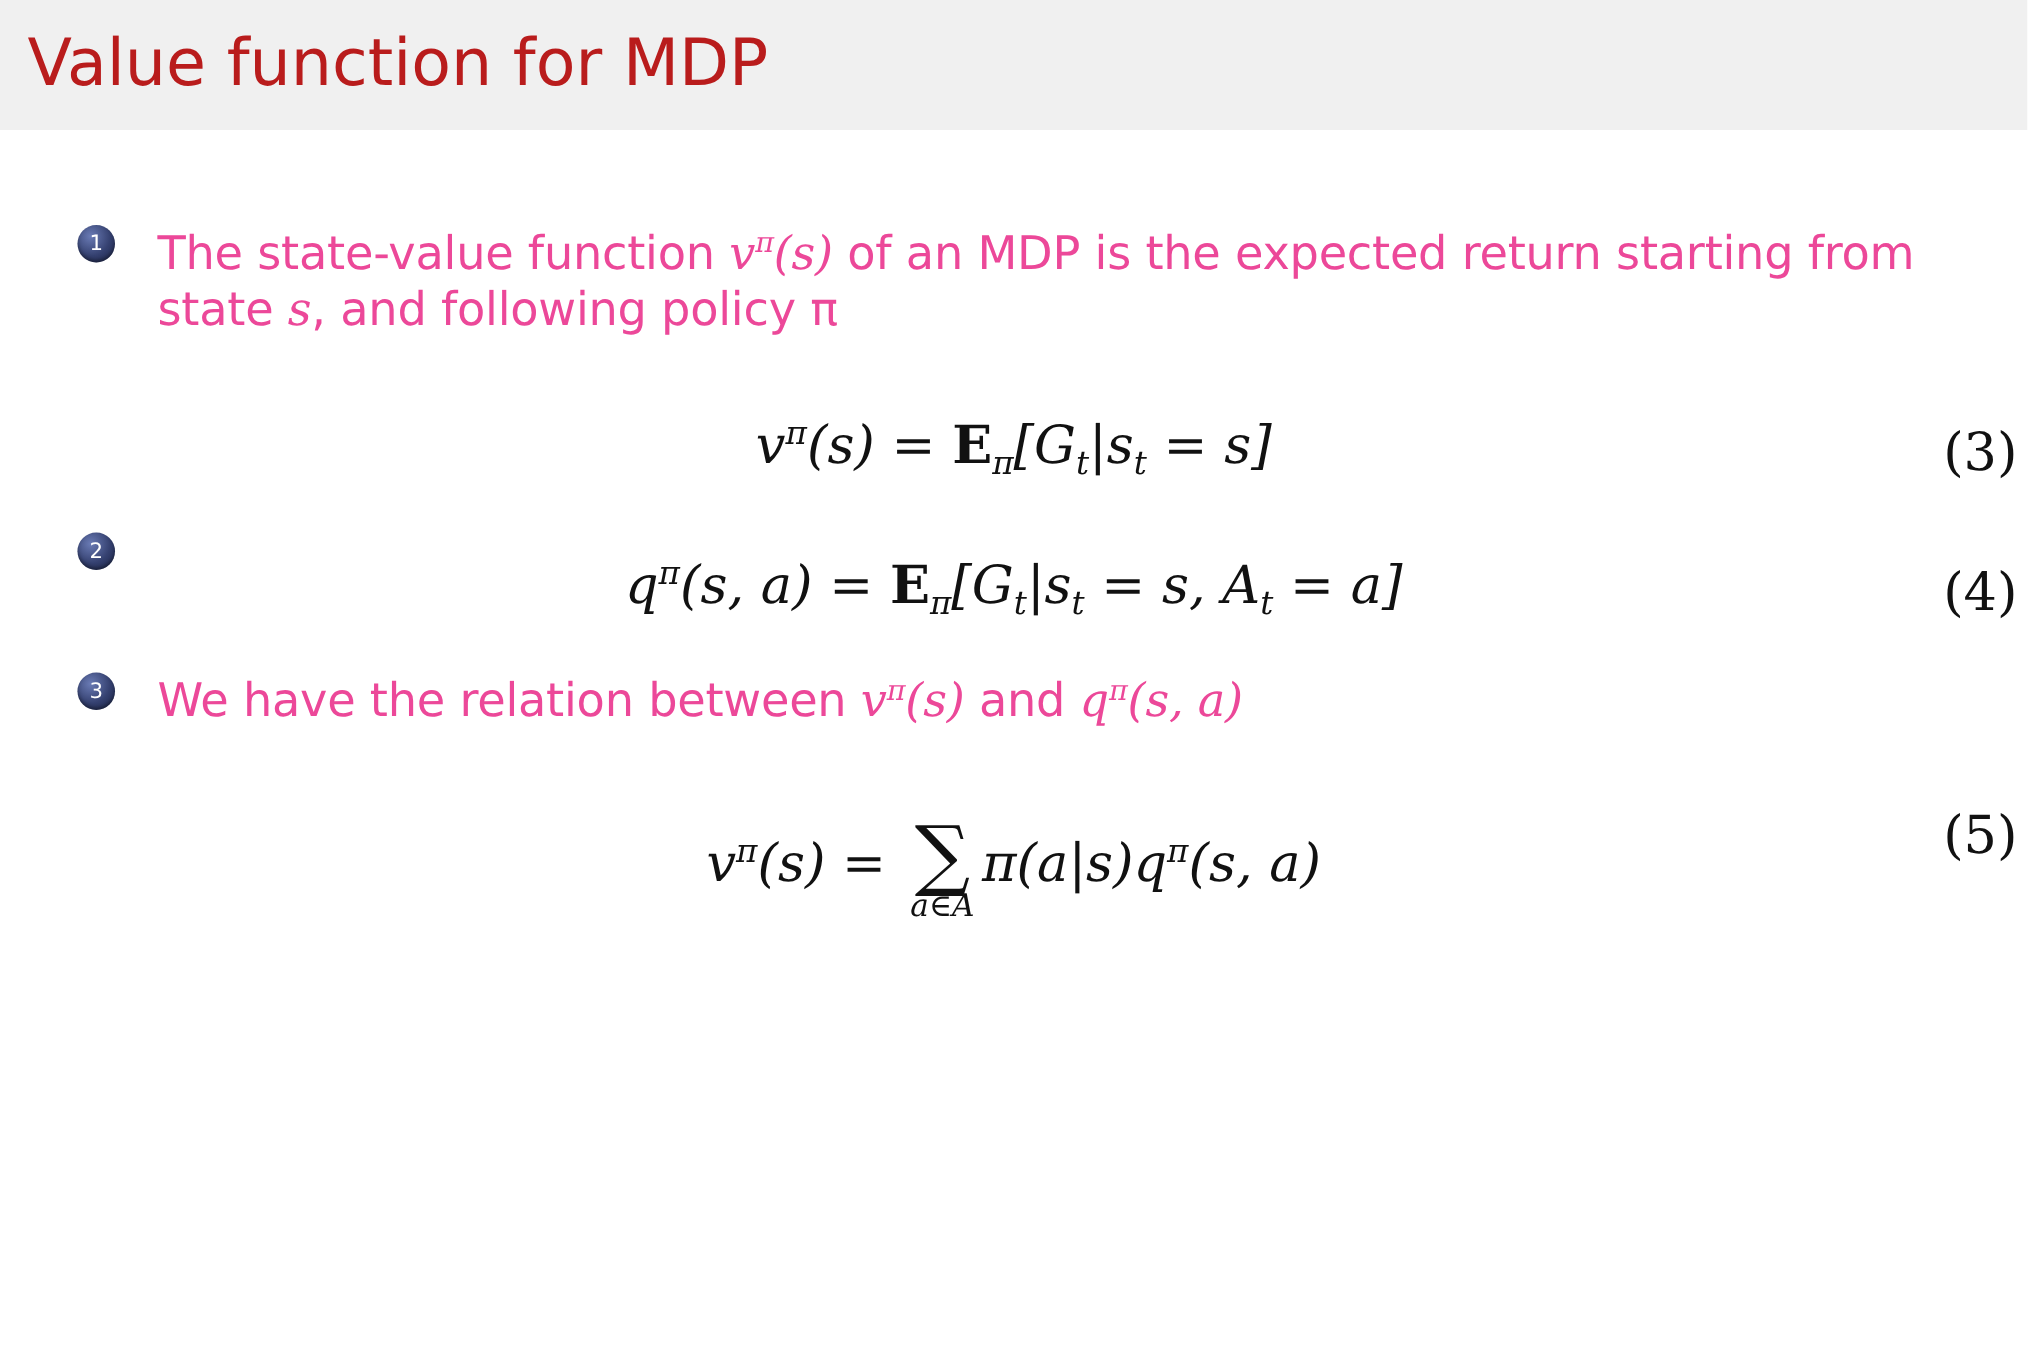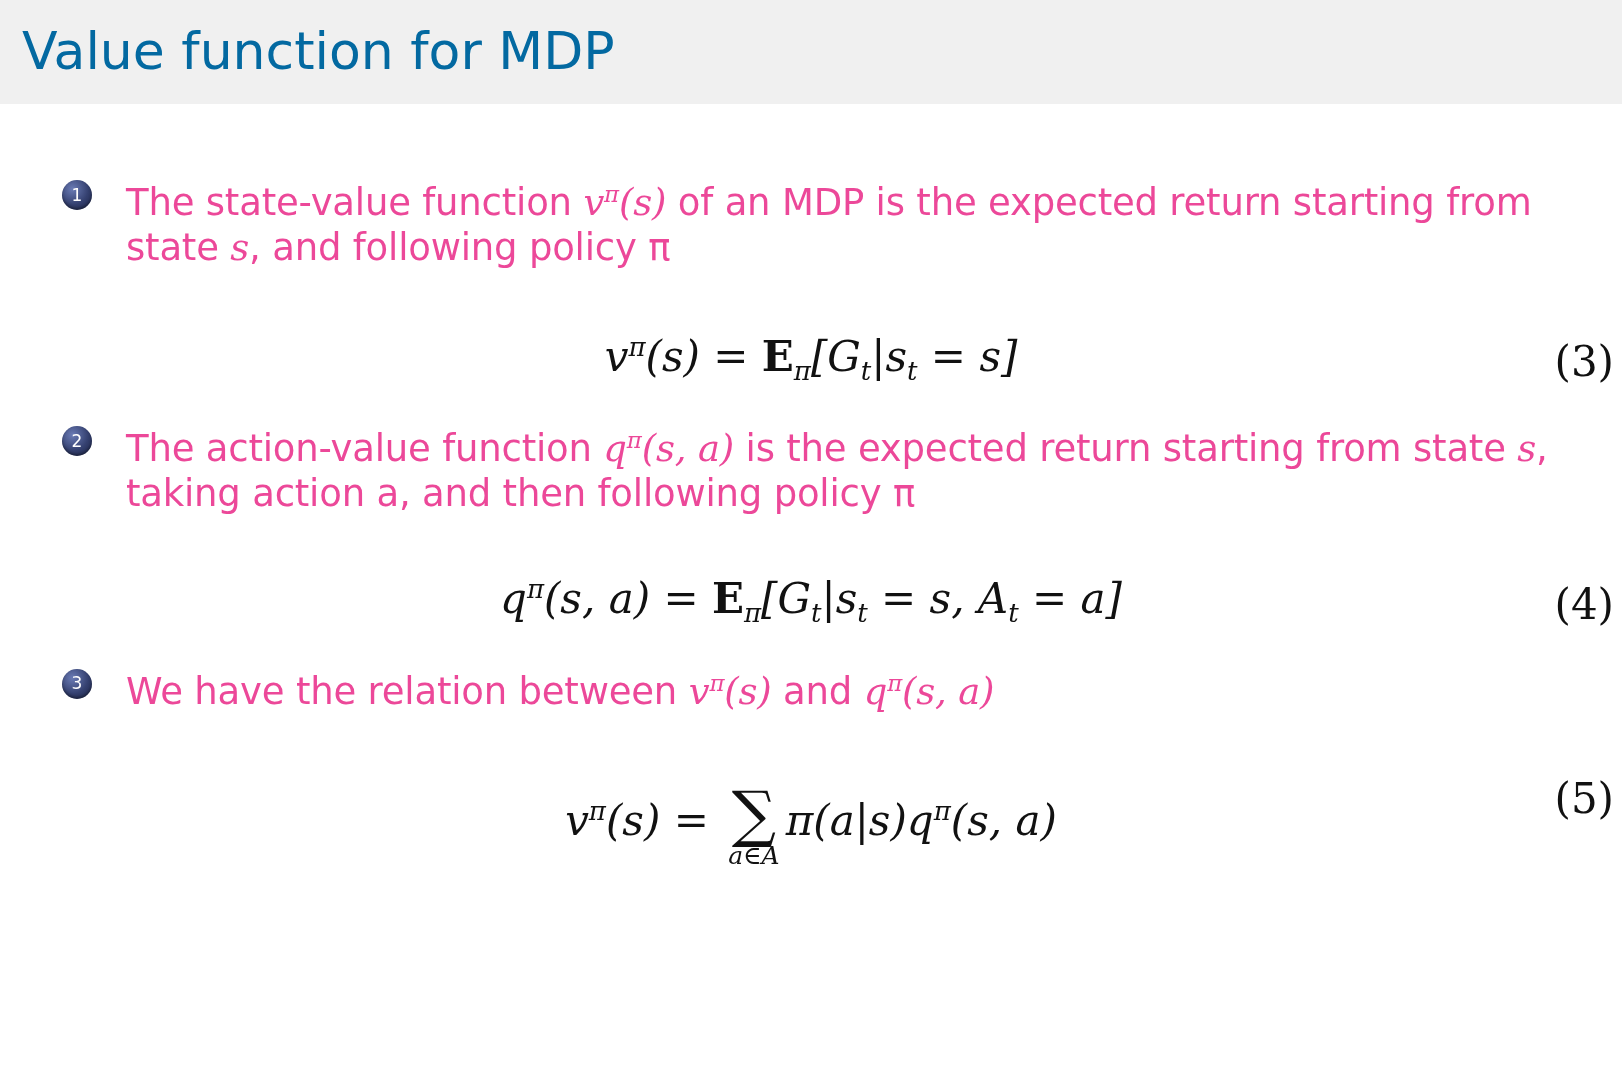--- a/index.html
+++ b/index.html
@@ -22,21 +22,21 @@
     height: 104px;
     background: #f0f0f0;
     box-sizing: border-box;
     display: flex;
     align-items: center;
     padding-left: 22px;
   }
   .title-bar .slide-title {
     font-size: 52px;
     font-weight: 400;
-    color: #0369a1;
+    color: #b91c1c;
     letter-spacing: 0px;
     line-height: 1.1;
   }
 
   
   .slide-body {
     position: relative;
     padding: 0;
   }
 
@@ -158,23 +158,20 @@
 
   <div class="equation-row" style="margin-top:44px; height:72px;">
     <div class="equation">
       <span>v</span><span class="sup">π</span><span>(s)</span><span> = </span><span class="bbE">E<span style="letter-spacing:0;">​</span></span><span class="sub">π</span><span>[</span><span>G</span><span class="sub">t</span><span>|</span><span>s</span><span class="sub">t</span><span> = s</span><span>]</span>
     </div>
     <div class="eq-tag">(3)</div>
   </div>
 
   <div class="item" style="margin-top:40px;">
     <div class="bullet-num">2</div>
-    <div class="item-text">
-      <span>The action-value function </span><span class="math"><span>q</span><span class="sup">π</span><span>(s, a)</span></span><span> is the expected return starting from state </span><span class="math">s</span><span>, taking action a, and then following policy π</span>
-    </div>
   </div>
 
   <div class="equation-row" style="margin-top:40px; height:72px;">
     <div class="equation">
       <span>q</span><span class="sup">π</span><span>(s, a)</span><span> = </span><span class="bbE">E</span><span class="sub">π</span><span>[</span><span>G</span><span class="sub">t</span><span>|</span><span>s</span><span class="sub">t</span><span> = s</span><span>, </span><span>A</span><span class="sub">t</span><span> = a</span><span>]</span>
     </div>
     <div class="eq-tag">(4)</div>
   </div>
 
   <div class="item" style="margin-top:40px;">

